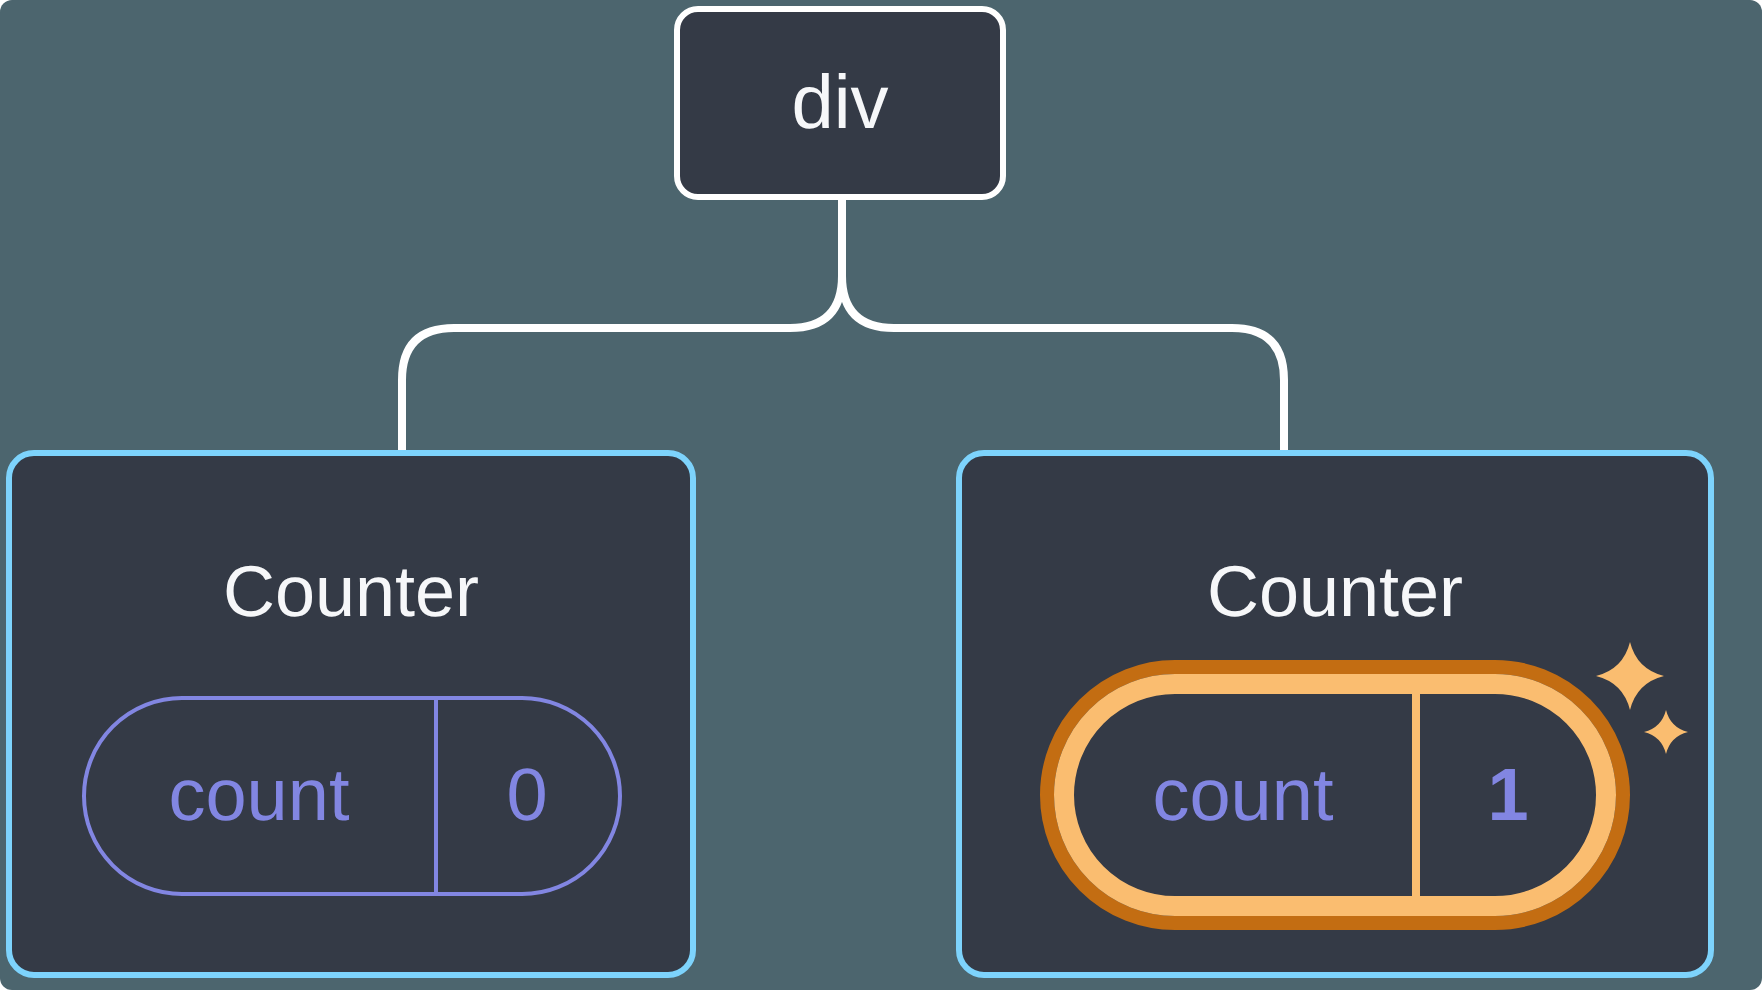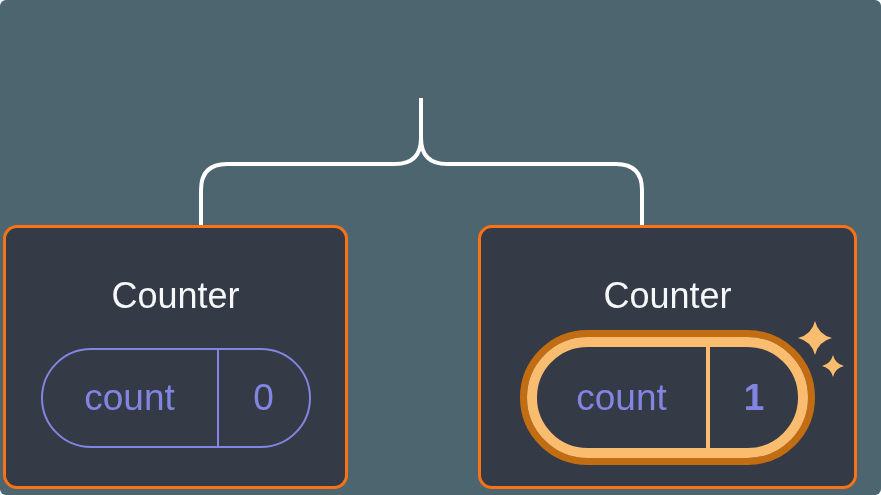--- a/index.html
+++ b/index.html
@@ -43,21 +43,21 @@
     height: 495px;
     pointer-events: none;
   }
   
   .card {
     position: absolute;
     top: 225px;
     height: 264px;
     box-sizing: border-box;
     background: #343a46;
-    border: 3px solid #f97316;
+    border: 3px solid #7dd3fc;
     border-radius: 14px;
     display: flex;
     flex-direction: column;
     align-items: center;
   }
   .card-left  { left: 3px;   width: 345px; }
   .card-right { left: 478px; width: 379px; }
   .card-title {
     margin-top: 46px;
     color: #f6f7f9;
@@ -122,20 +122,23 @@
     width: 56px;
     height: 60px;
     pointer-events: none;
   }
 </style>
 </head>
 <body>
 
 <div class="stage">
 
+  <div class="node-root">
+    <span class="root-label">div</span>
+  </div>
 
   <svg class="connectors" viewBox="0 0 881 495">
     <path d="M421 98 L421 138 Q421 164 395 164 L227 164 Q201 164 201 190 L201 226" fill="none" stroke="#ffffff" stroke-width="4"></path>
     <path d="M421 98 L421 138 Q421 164 447 164 L616 164 Q642 164 642 190 L642 226" fill="none" stroke="#ffffff" stroke-width="4"></path>
   </svg>
 
   <div class="card card-left">
     <div class="card-title">Counter</div>
     <div class="pill">
       <span class="seg seg-key">count</span>

